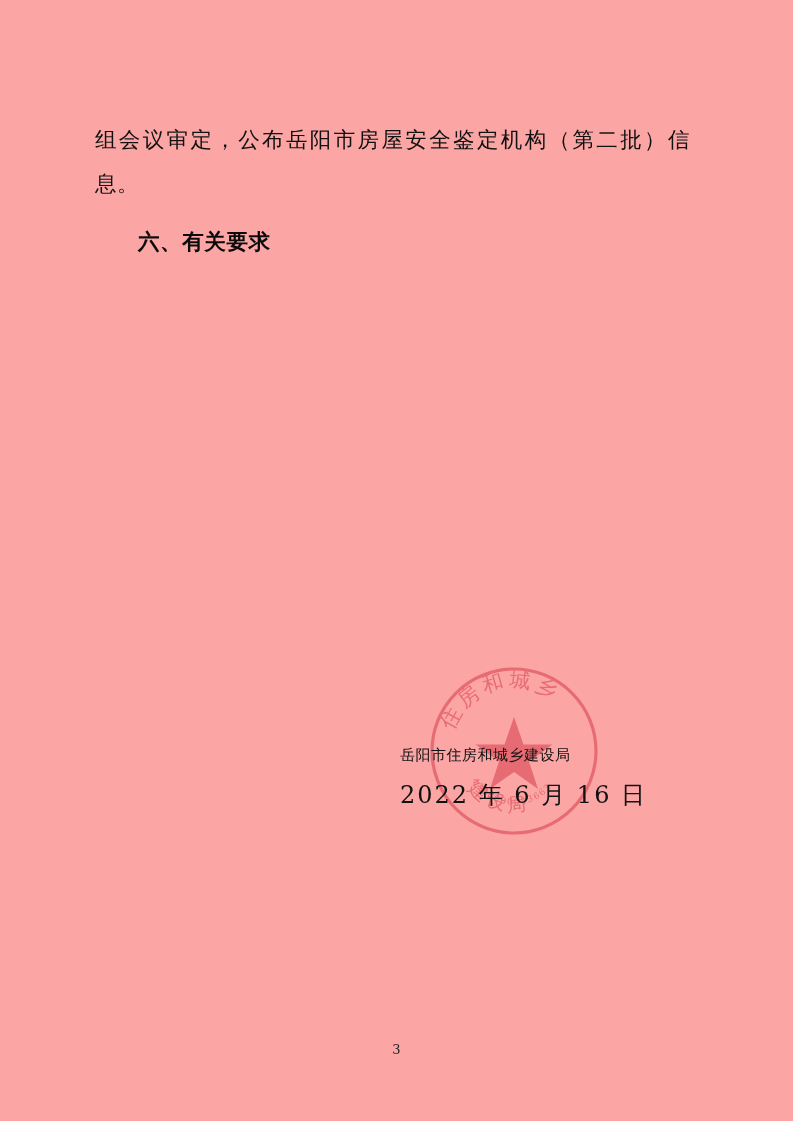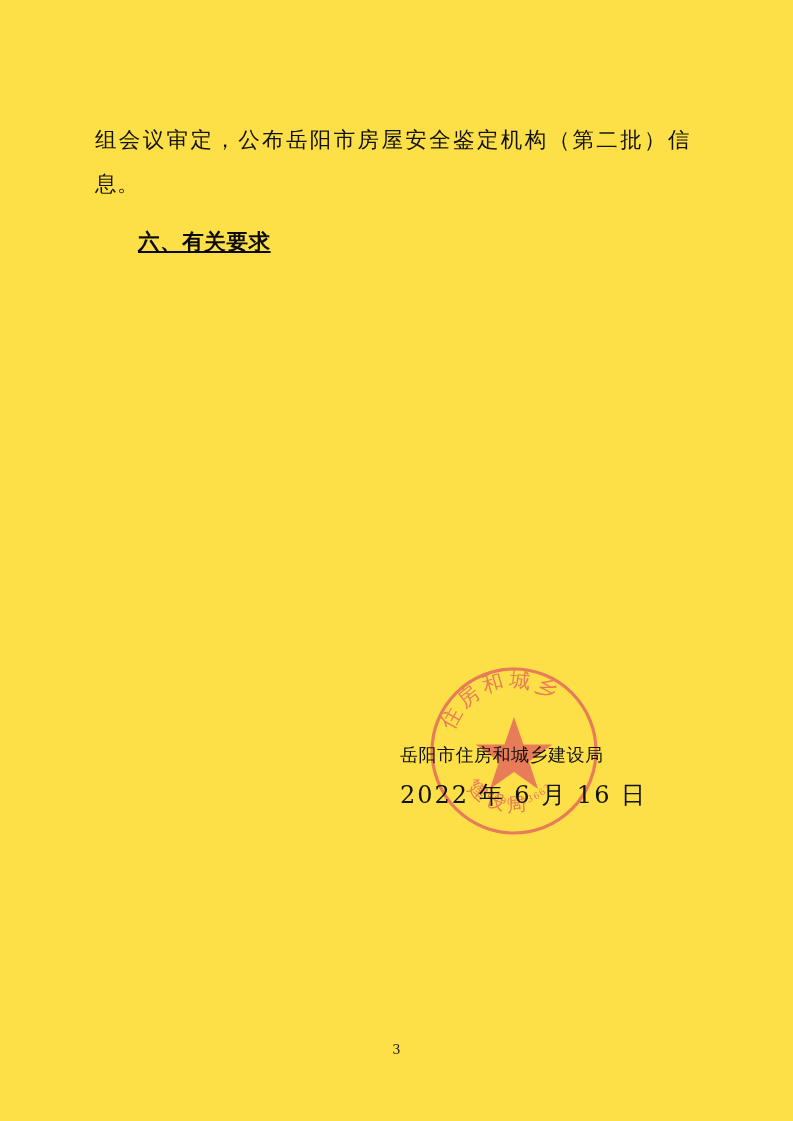--- a/index.html
+++ b/index.html
@@ -15,21 +15,21 @@
     color: #0d0d0d;
     overflow: hidden;
   }
 
   .page {
     position: absolute;
     left: 0;
     top: 0;
     width: 793px;
     height: 1121px;
-    background: #fde047;
+    background: #fca5a5;
   }
 
   .doc-body {
     position: absolute;
     left: 95px;
     top: 118px;
     width: 595px;
   }
 
   .para {
@@ -52,39 +52,38 @@
 
   .heading {
     font-size: 21.5px;
     line-height: 44px;
     letter-spacing: 0.6px;
     font-weight: bold;
     text-indent: 43px;
     margin: 0;
     color: #0b0b0b;
     font-family: "DejaVu Sans", "Liberation Sans", sans-serif;
-    text-decoration: underline;
   }
 
   .spacer-sm { height: 14px; }
 
   .attachment-block {
     margin-top: 42px;
   }
 
   .signature-block {
     position: absolute;
     left: 400px;
     top: 735px;
     width: 300px;
     text-align: left;
   }
 
   .sign-org {
-    font-size: 18px;
+    font-size: 15px;
     line-height: 40px;
     letter-spacing: 0.5px;
     color: #111;
     white-space: nowrap;
   }
 
   .sign-date {
     font-size: 24px;
     line-height: 40px;
     letter-spacing: 2px;

